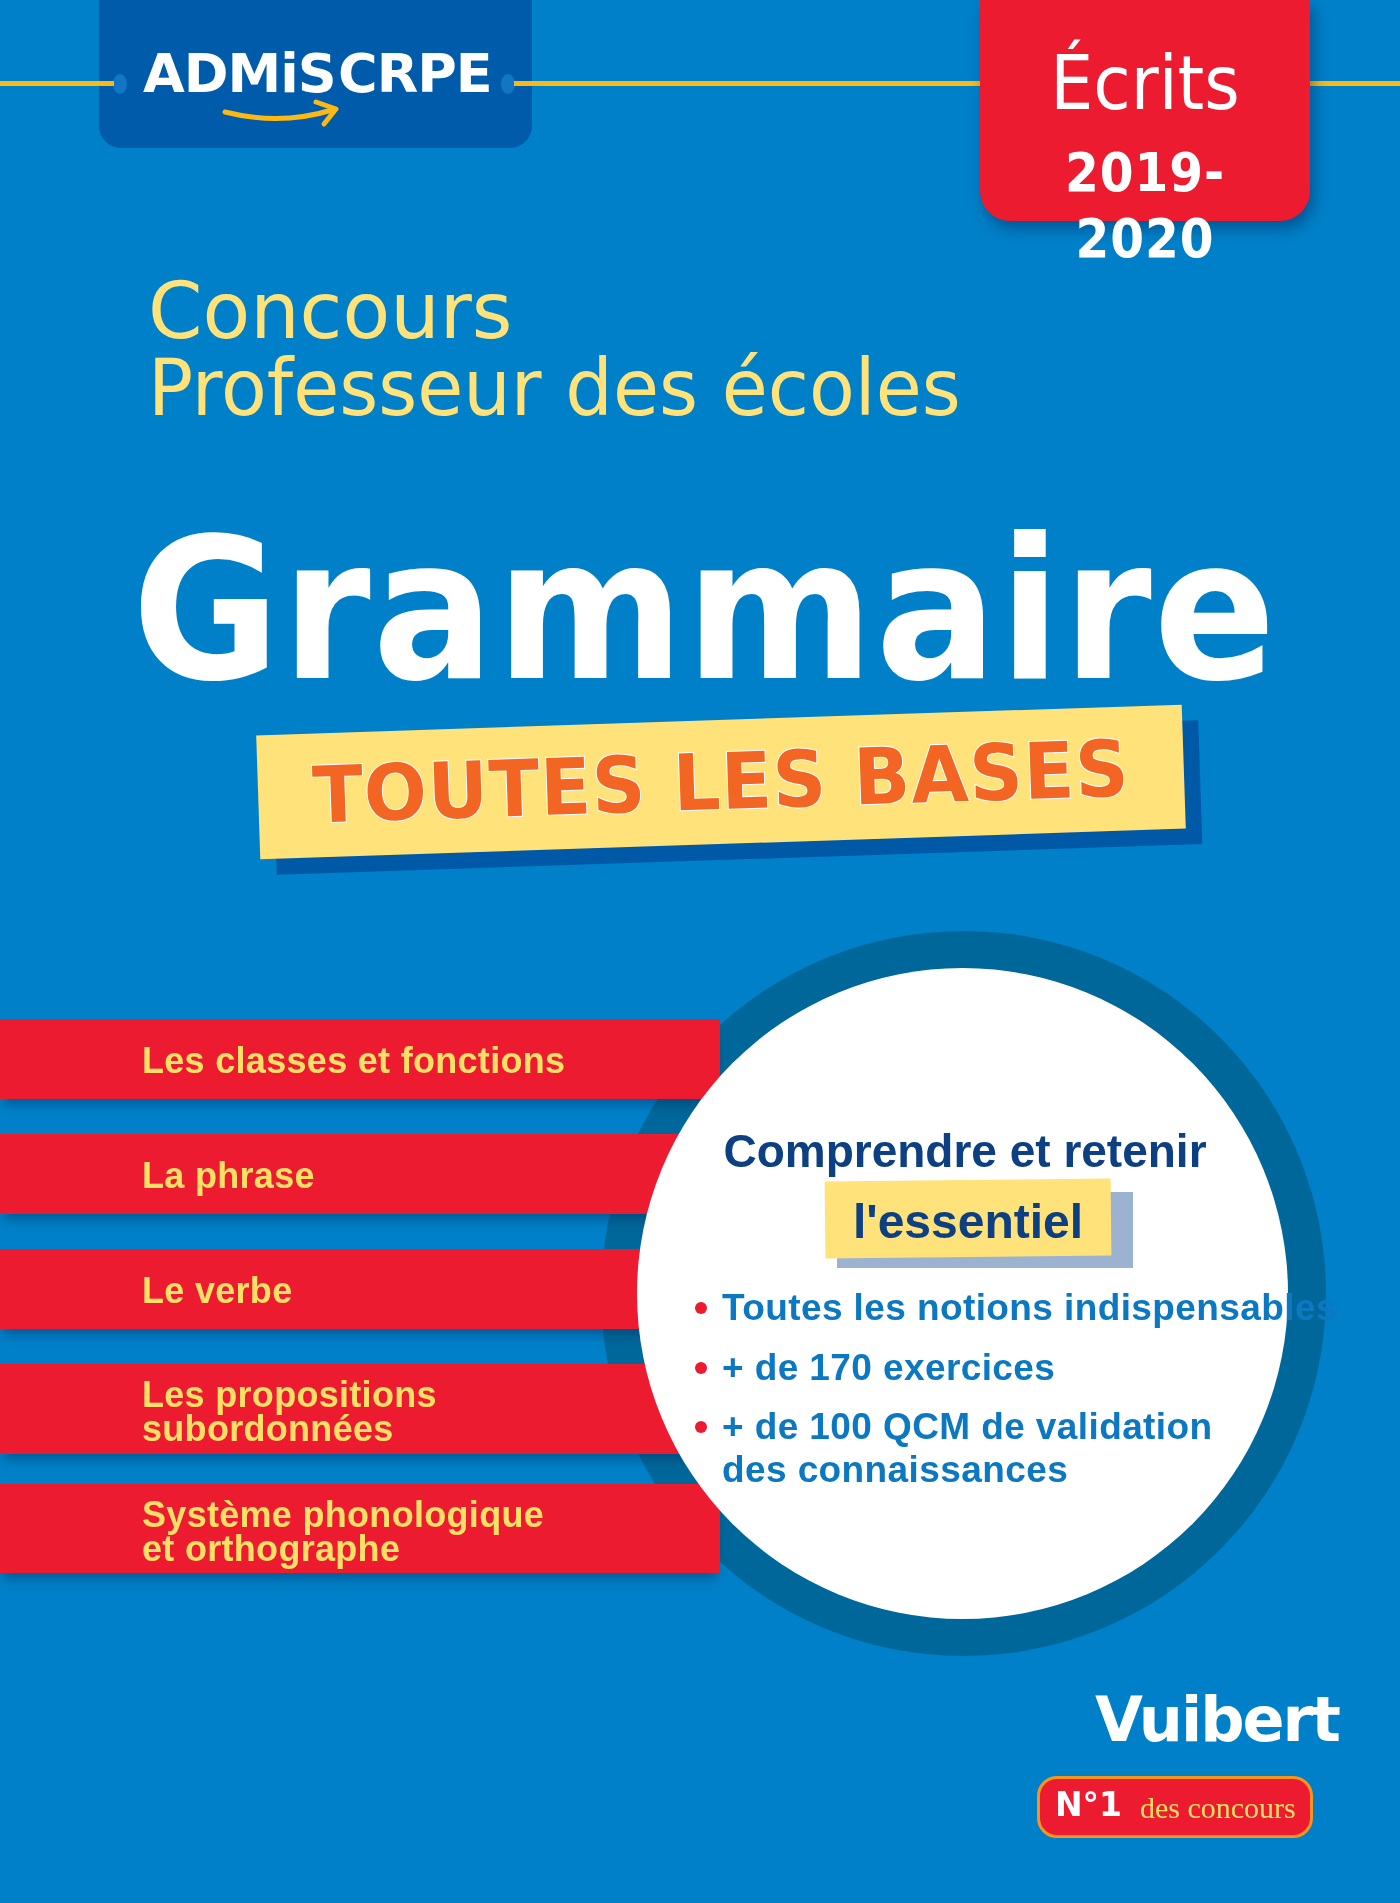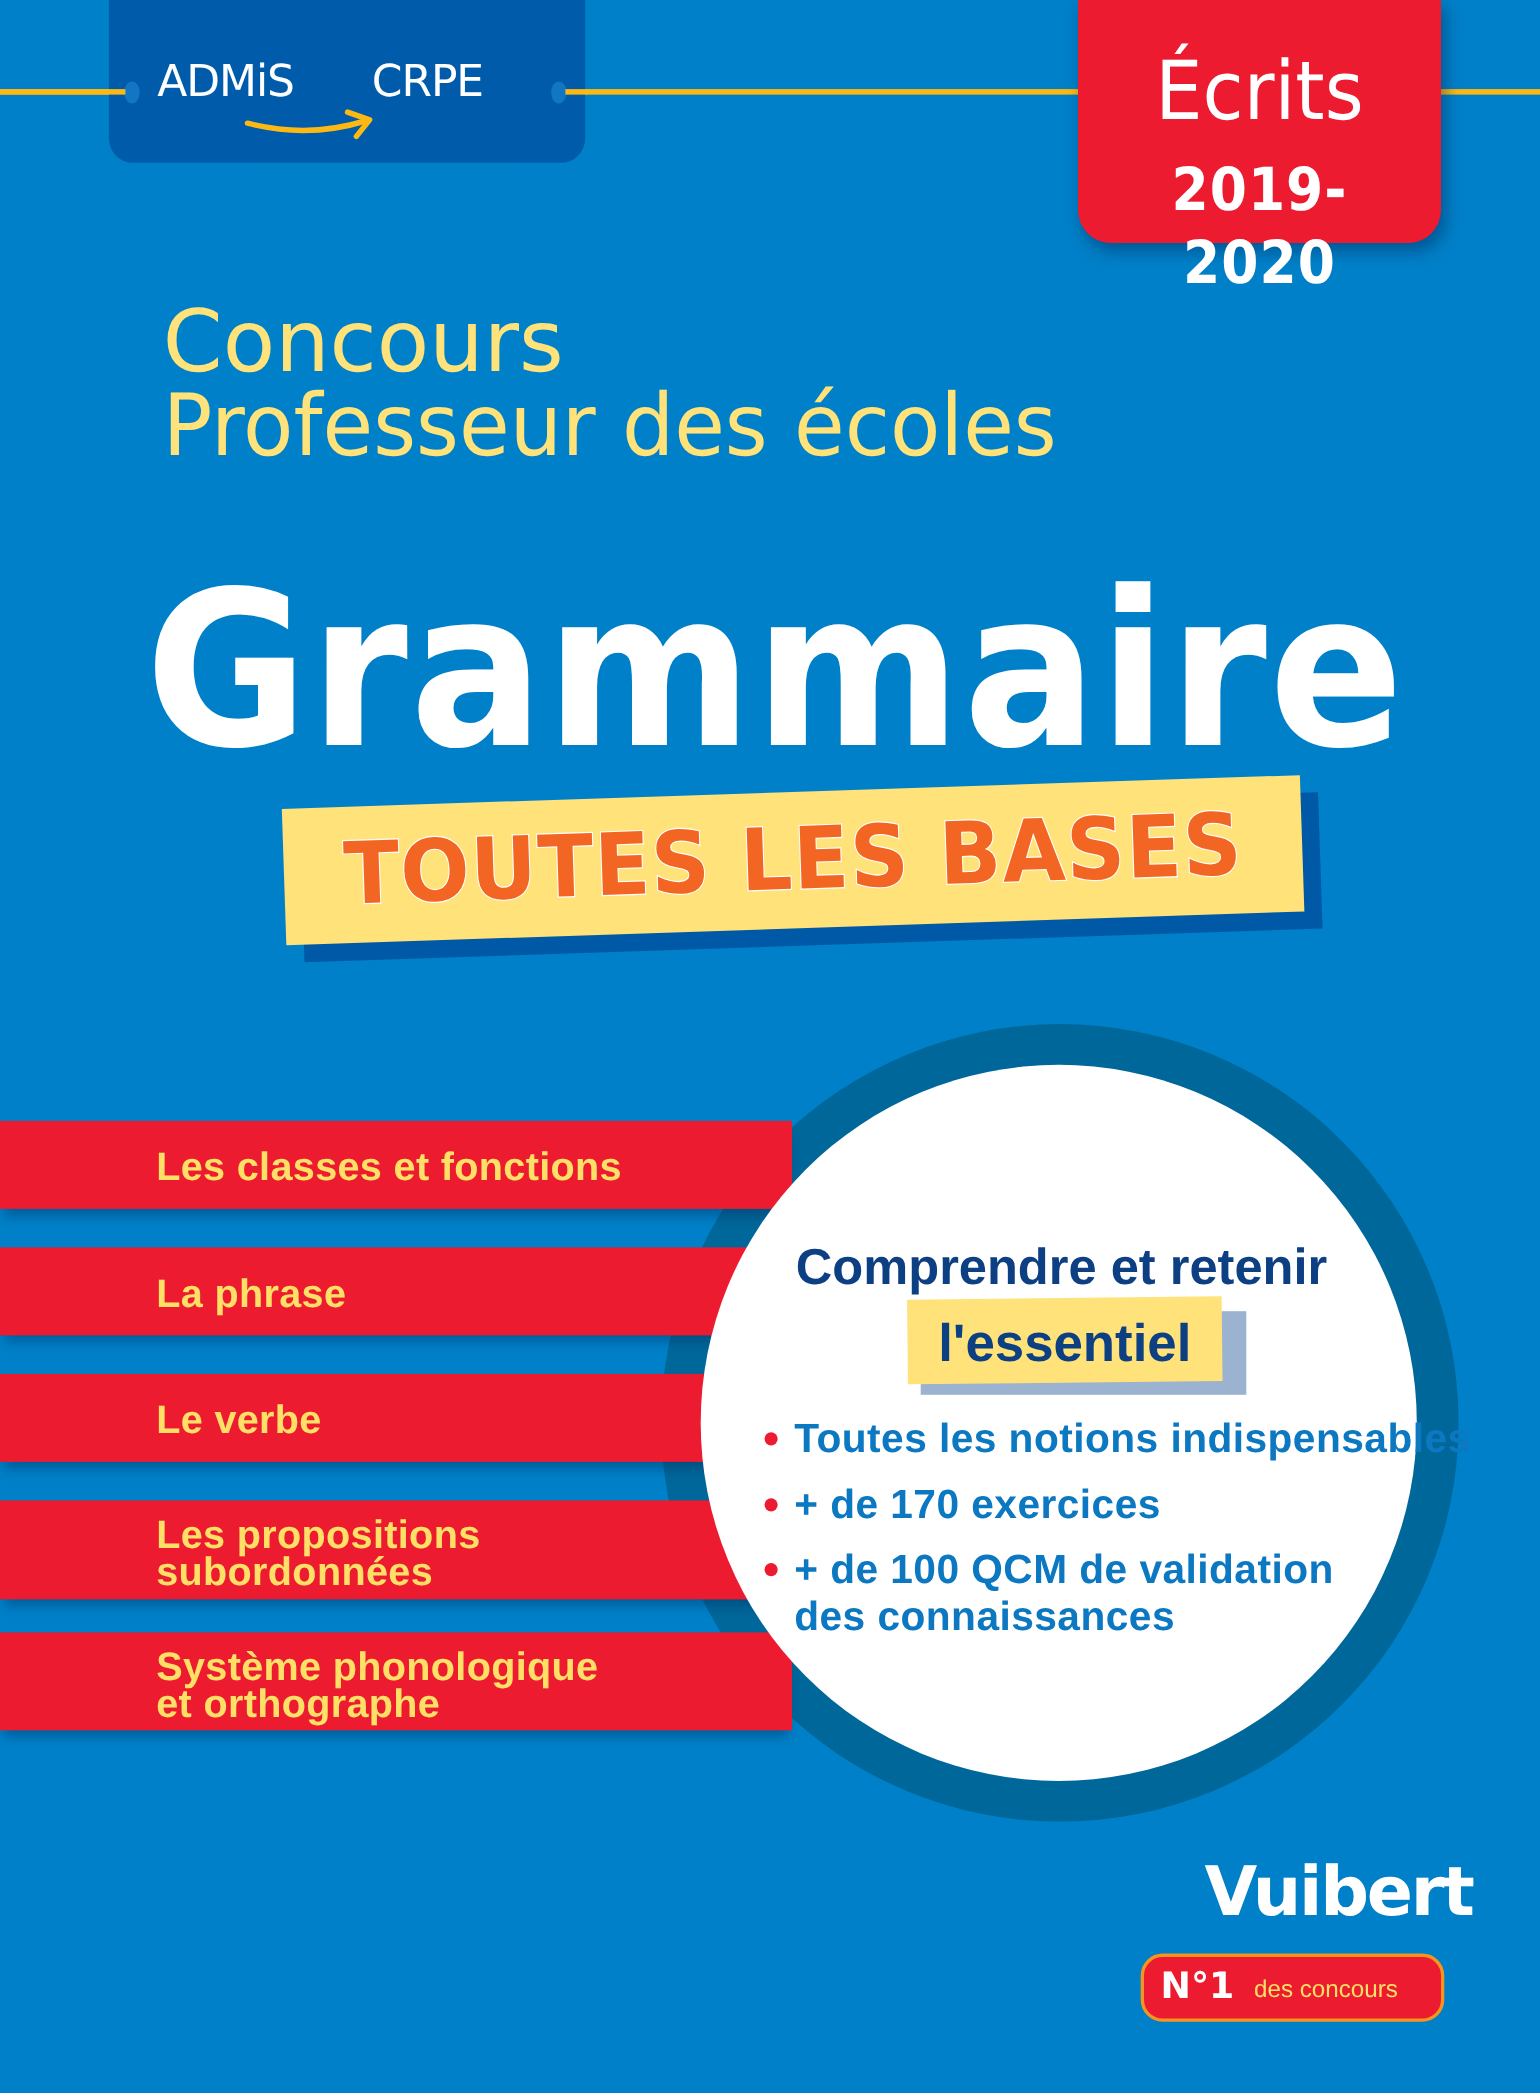--- a/index.html
+++ b/index.html
@@ -7,21 +7,21 @@
   .abs { position: absolute; }
   .cover { position: absolute; left: 0; top: 0; width: 1400px; height: 1903px; background: #0080C8; overflow: hidden; }
 
   
   .top-line { left: 0; top: 81px; width: 1400px; height: 5px; background: #FDB913; }
 
   
   .logo-box { left: 99px; top: 0; width: 433px; height: 148px; background: #005BAA; border-radius: 0 0 22px 22px; }
   .logo-dot { width: 14px; height: 20px; border-radius: 50%; background: #1376C4; top: 74px; }
   .logo-line-inner { top: 81px; height: 5px; background: #FDB913; }
-  .logo-text { top: 44px; height: 60px; font-family: "DejaVu Sans", sans-serif; font-weight: normal; font-size: 40px; color: #ffffff; line-height: 60px; letter-spacing: -1px; white-space: nowrap; }
+  .logo-text { top: 44px; height: 60px; font-family: "DejaVu Sans", sans-serif; font-weight: bold; font-size: 54px; color: #ffffff; line-height: 60px; letter-spacing: -1px; white-space: nowrap; }
   .logo-arrow { left: 220px; top: 96px; width: 130px; height: 34px; }
 
   
   .edition { left: 980px; top: 0; width: 330px; height: 221px; background: #ED1B30; border-radius: 0 0 30px 30px; box-shadow: 4px 8px 14px rgba(0,40,90,0.45); }
   .edition-title { left: 980px; top: 38px; width: 330px; text-align: center; font-family: "DejaVu Sans", sans-serif; font-size: 74px; color: #fff; line-height: 90px; transform: scaleX(0.92); }
   .edition-years { left: 980px; top: 140px; width: 330px; text-align: center; font-family: "DejaVu Sans", sans-serif; font-weight: bold; font-size: 54px; color: #fff; line-height: 66px; transform: scaleX(0.9); letter-spacing: 1px; }
 
   
   .sub { left: 148px; font-size: 78px; color: #FFE27A; line-height: 90px; white-space: nowrap; font-family: "DejaVu Sans", sans-serif; font-weight: normal; transform-origin: left center; }
   .sub1 { top: 266px; }
@@ -49,21 +49,21 @@
   .ess-shadow { left: 837px; top: 1192px; width: 296px; height: 76px; background: #9BB3D0; }
   .ess-box { left: 825px; top: 1180px; width: 286px; height: 77px; background: #FFE27A; transform: rotate(-0.6deg); }
   .ess-text { left: 825px; top: 1192px; width: 286px; text-align: center; font-family: "Liberation Sans", sans-serif; font-weight: bold; font-size: 48px; color: #0D3F83; line-height: 60px; white-space: nowrap; }
   .bullet-dot { width: 12px; height: 12px; border-radius: 50%; background: #ED1B30; }
   .bullet-text { left: 722px; font-family: "Liberation Sans", sans-serif; font-size: 37px; font-weight: bold; color: #0B78C1; line-height: 40px; white-space: nowrap; letter-spacing: 0.4px; }
 
   
   .publisher { left: 1078px; top: 1680px; width: 195px; text-align: center; font-family: "DejaVu Sans", sans-serif; font-weight: bold; font-size: 62px; color: #fff; line-height: 80px; letter-spacing: -2px; white-space: nowrap; margin-left: 17px; }
   .rank-badge { left: 1037px; top: 1776px; width: 270px; height: 56px; background: #ED1B30; border: 3px solid #F7941D; border-radius: 20px; }
   .rank-strong { left: 1055px; top: 1780px; font-family: "DejaVu Sans", sans-serif; font-weight: bold; font-size: 33px; color: #fff; line-height: 50px; white-space: nowrap; }
-  .rank-rest { left: 1140px; top: 1790px; font-family: Liberation Sans, sans-serif; font-size: 22px; color: #FFE066; line-height: 36px; white-space: nowrap; }
+  .rank-rest { left: 1140px; top: 1790px; font-family: Liberation Serif, serif; font-size: 30px; color: #FFE066; line-height: 36px; white-space: nowrap; }
 </style>
 </head>
 <body>
 
 <div class="cover">
 
   <div class="abs top-line"></div>
 
   <div class="abs logo-box"></div>
   <div class="abs logo-dot" style="left:113px;"></div>

